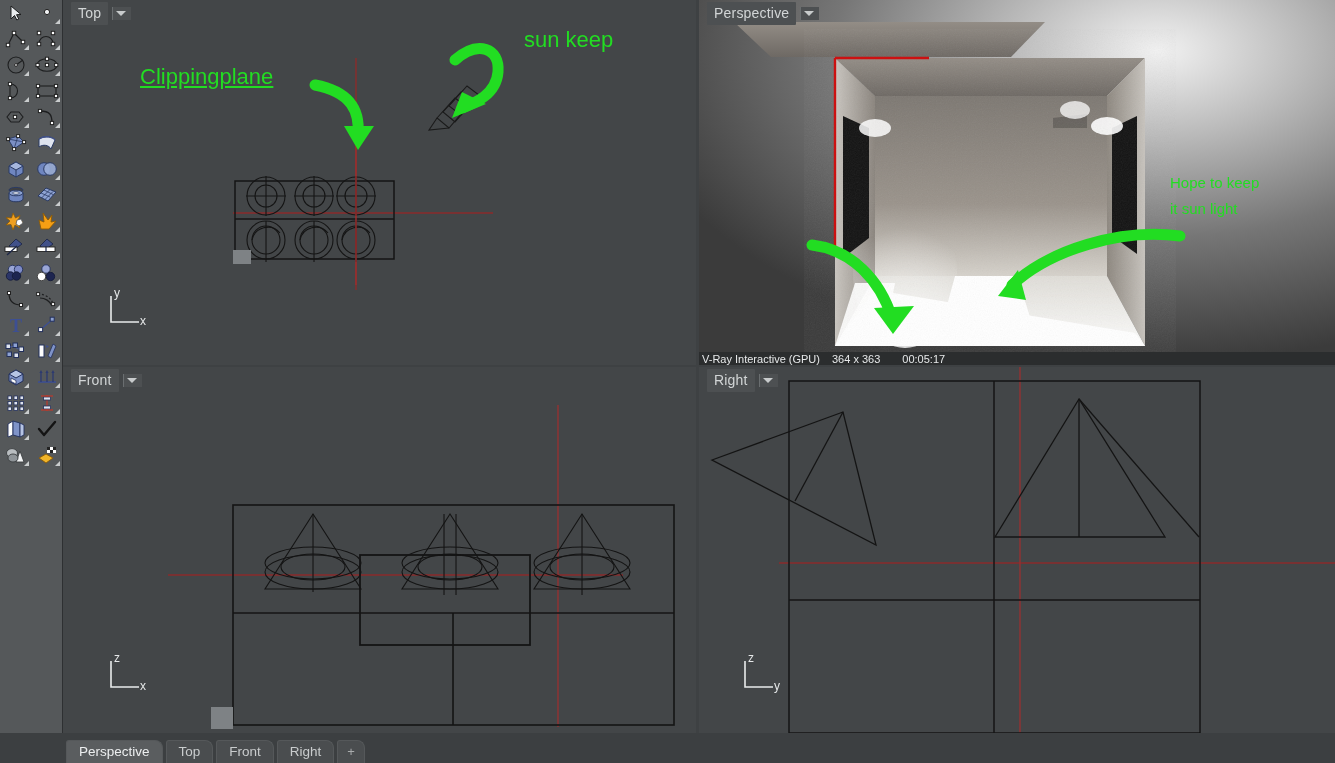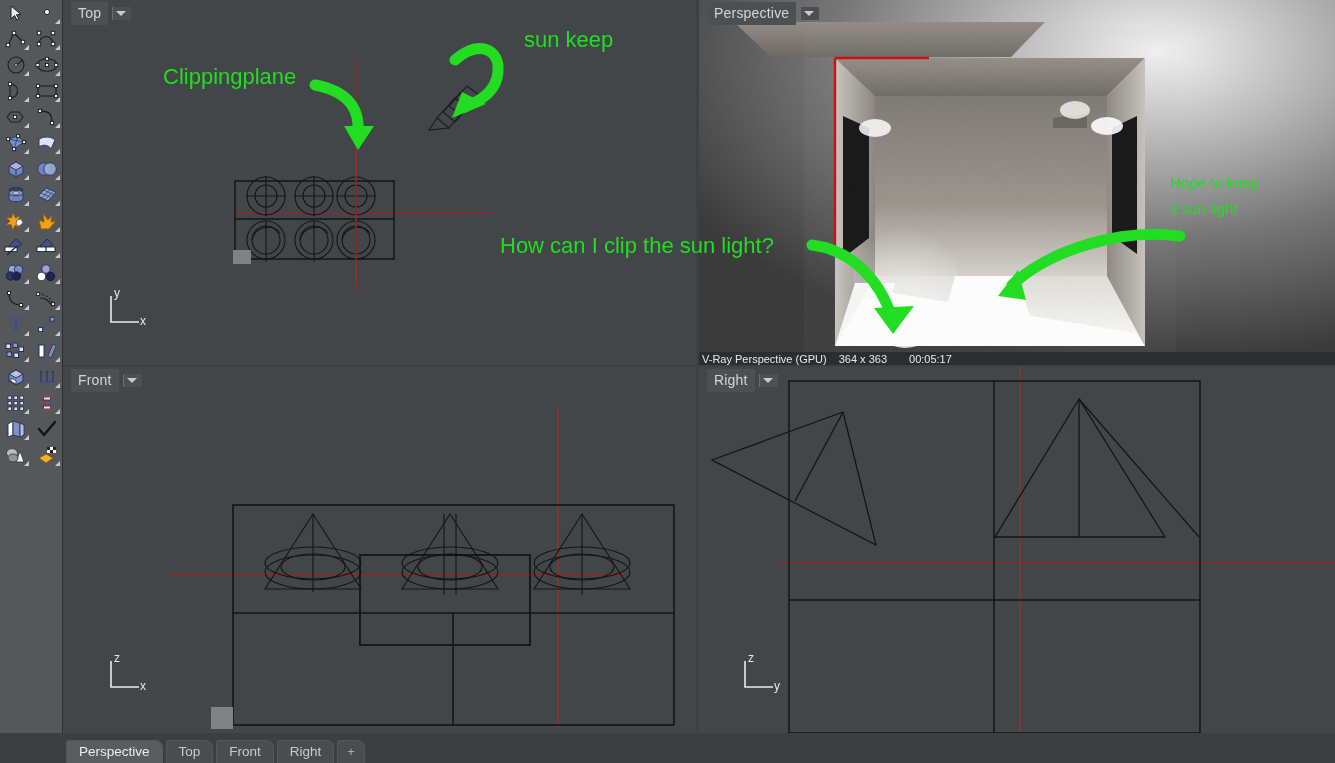--- a/index.html
+++ b/index.html
@@ -590,21 +590,21 @@
         <line x1="136" y1="58" x2="230" y2="58" stroke="#cc1111" stroke-width="2.4"></line>
       </svg>
     </div>
     <div class="vp-titlebar">
       <span class="vp-title">Perspective</span>
       <span class="vp-caret">
           <i></i>
         </span>
     </div>
     <div id="render-status">
-      <span>V-Ray Perspective (GPU)</span>
+      <span>V-Ray Interactive (GPU)</span>
       <span class="rs-gap1"></span>
       <span>364 x 363</span>
       <span class="rs-gap2"></span>
       <span>00:05:17</span>
     </div>
   </div>
 
   <div class="vp" id="vp-front">
     <div class="vp-inner">
       <svg width="633" height="366" viewBox="0 0 633 366">
@@ -718,23 +718,22 @@
     </g>
 
     <g fill="#22dd22">
       <polygon points="358,150 344,126 374,126"></polygon>
       <polygon points="452,118 462,92 486,104"></polygon>
       <polygon points="893,334 874,308 914,306"></polygon>
       <polygon points="998,296 1018,270 1026,300"></polygon>
     </g>
   </svg>
 
-  <div class="anno" style="left:163px;top:64px;">Clippingplane</div>
+  <div class="anno" style="left:140px;top:64px;text-decoration:underline;">Clippingplane</div>
   <div class="anno" style="left:524px;top:27px;">sun keep</div>
-  <div class="anno" style="left:500px;top:233px;">How can I clip the sun light?</div>
   <div class="anno anno-sm" style="left:1170px;top:170px;">Hope to keep</div>
   <div class="anno anno-sm" style="left:1170px;top:196px;">it sun light</div>
 
   <div id="tabbar-line"></div>
   <div id="tabbar">
     <div class="tab active">Perspective</div>
     <div class="tab">Top</div>
     <div class="tab">Front</div>
     <div class="tab">Right</div>
     <div class="tab plus">+</div>

